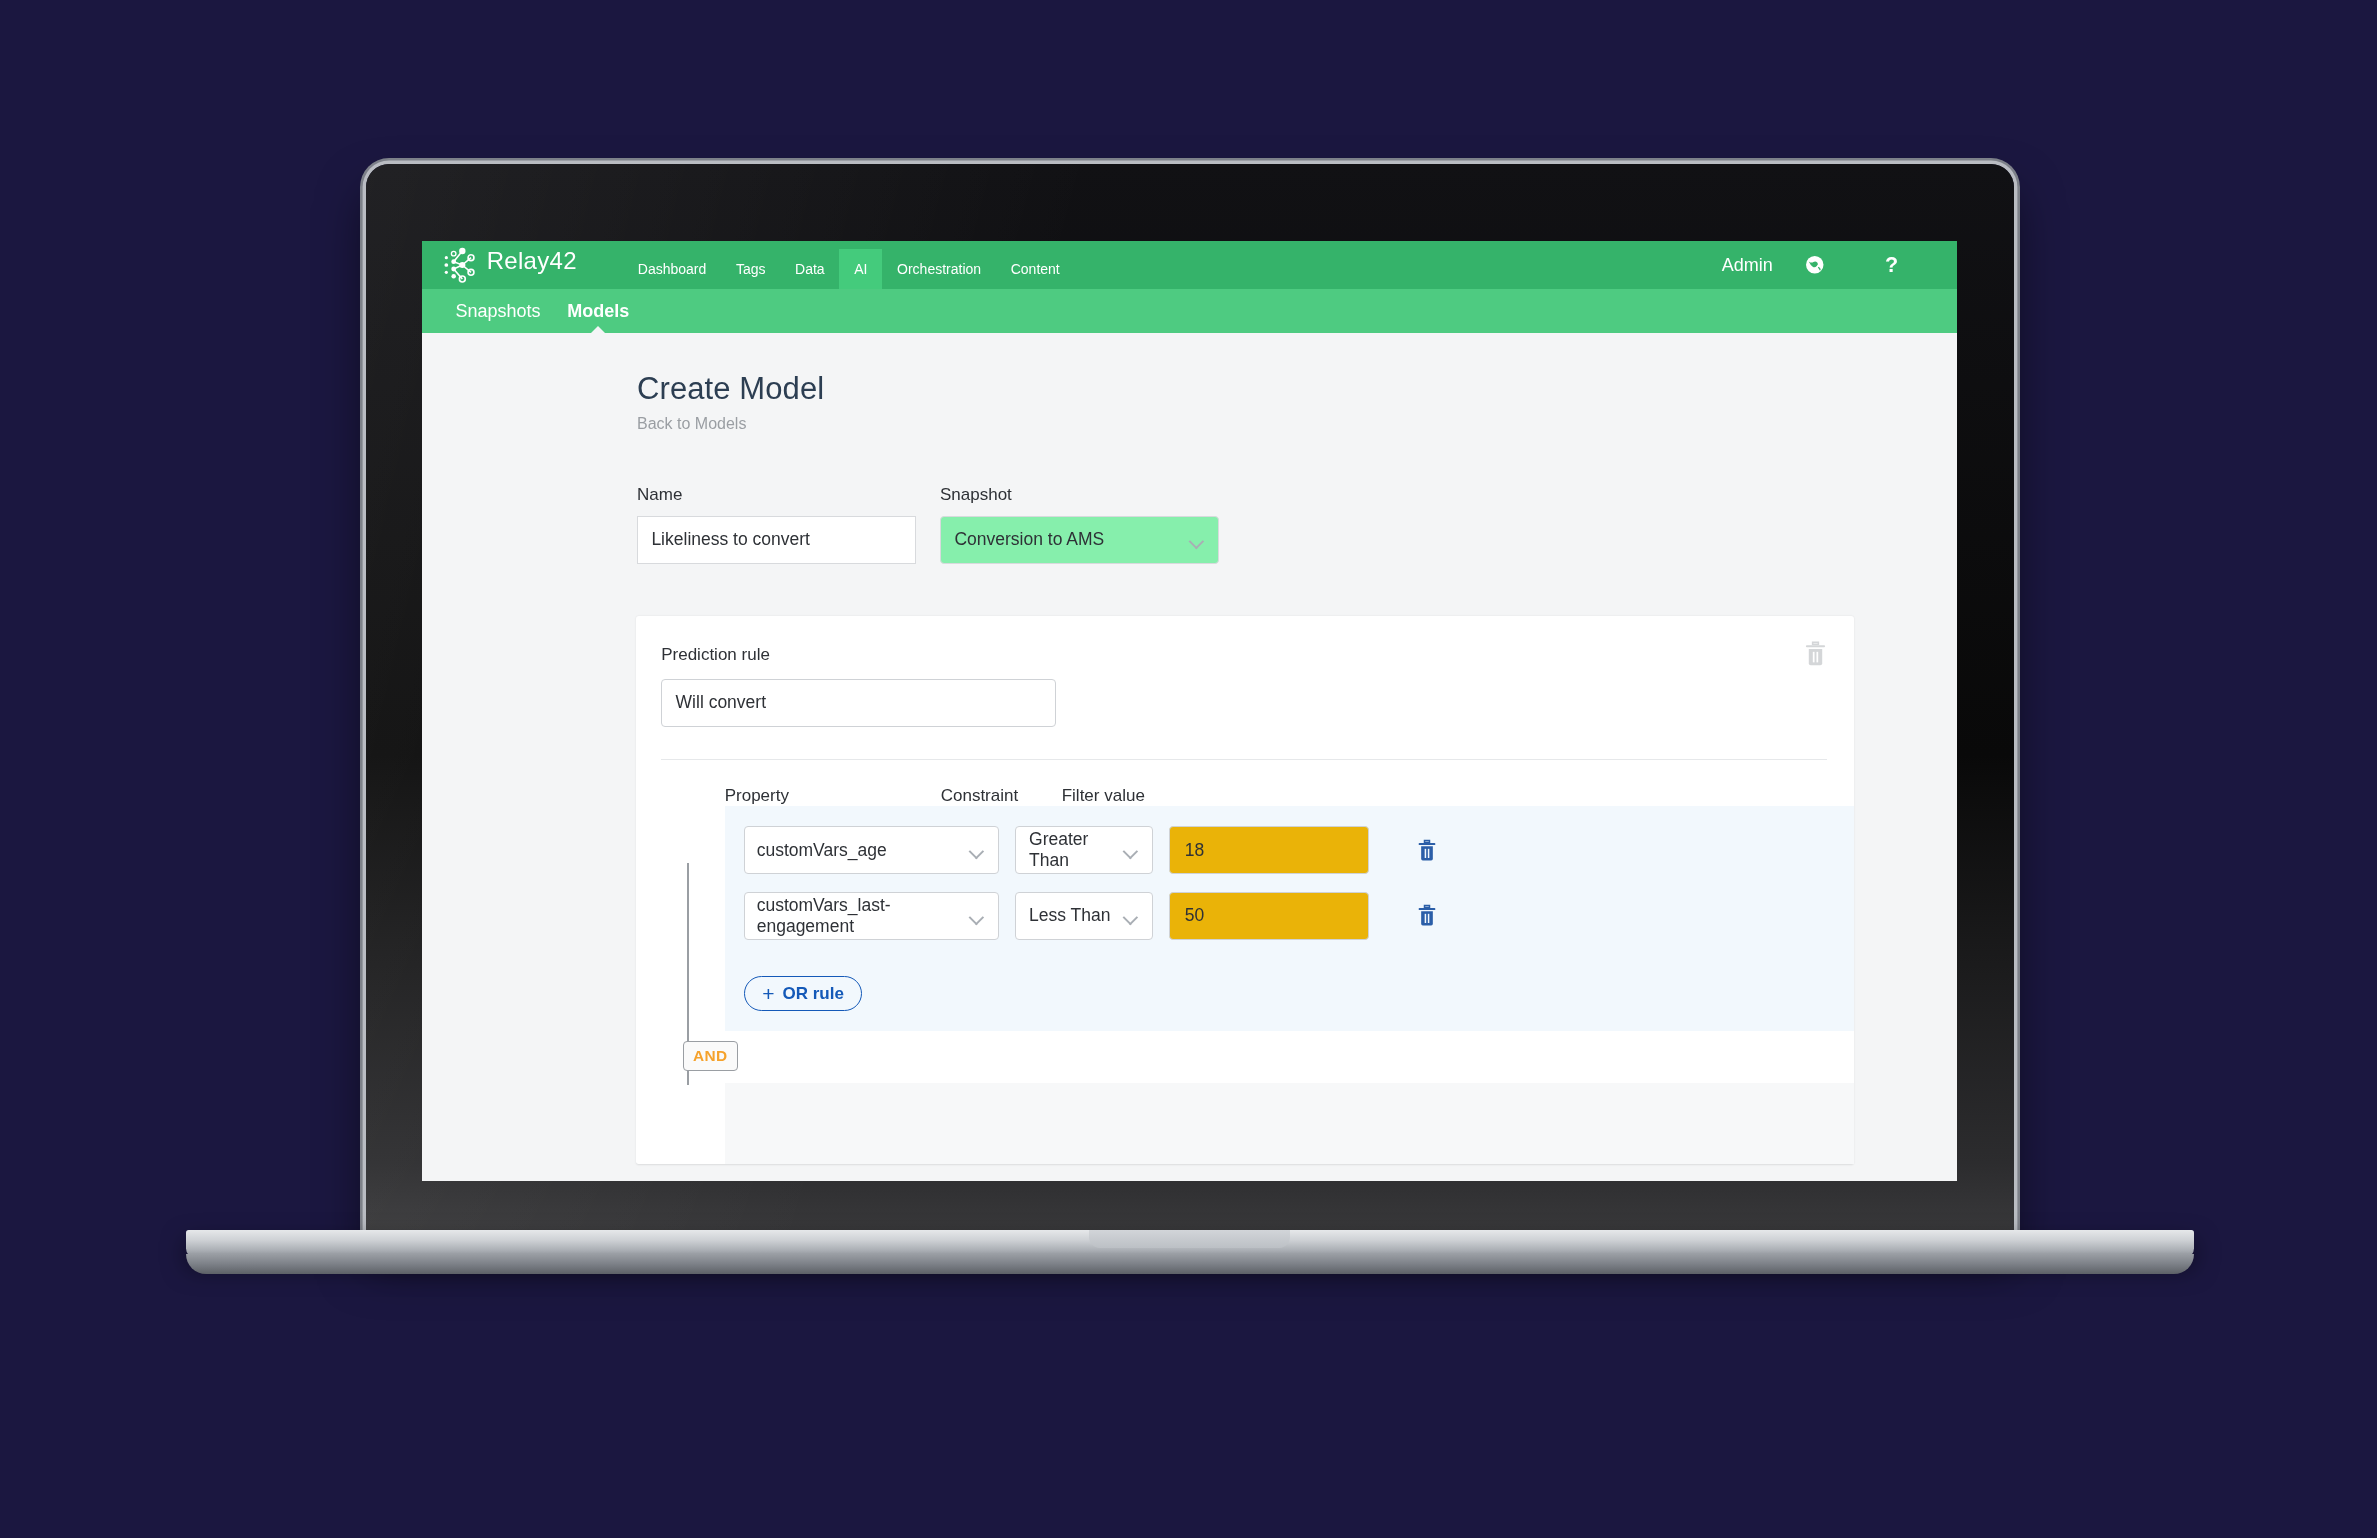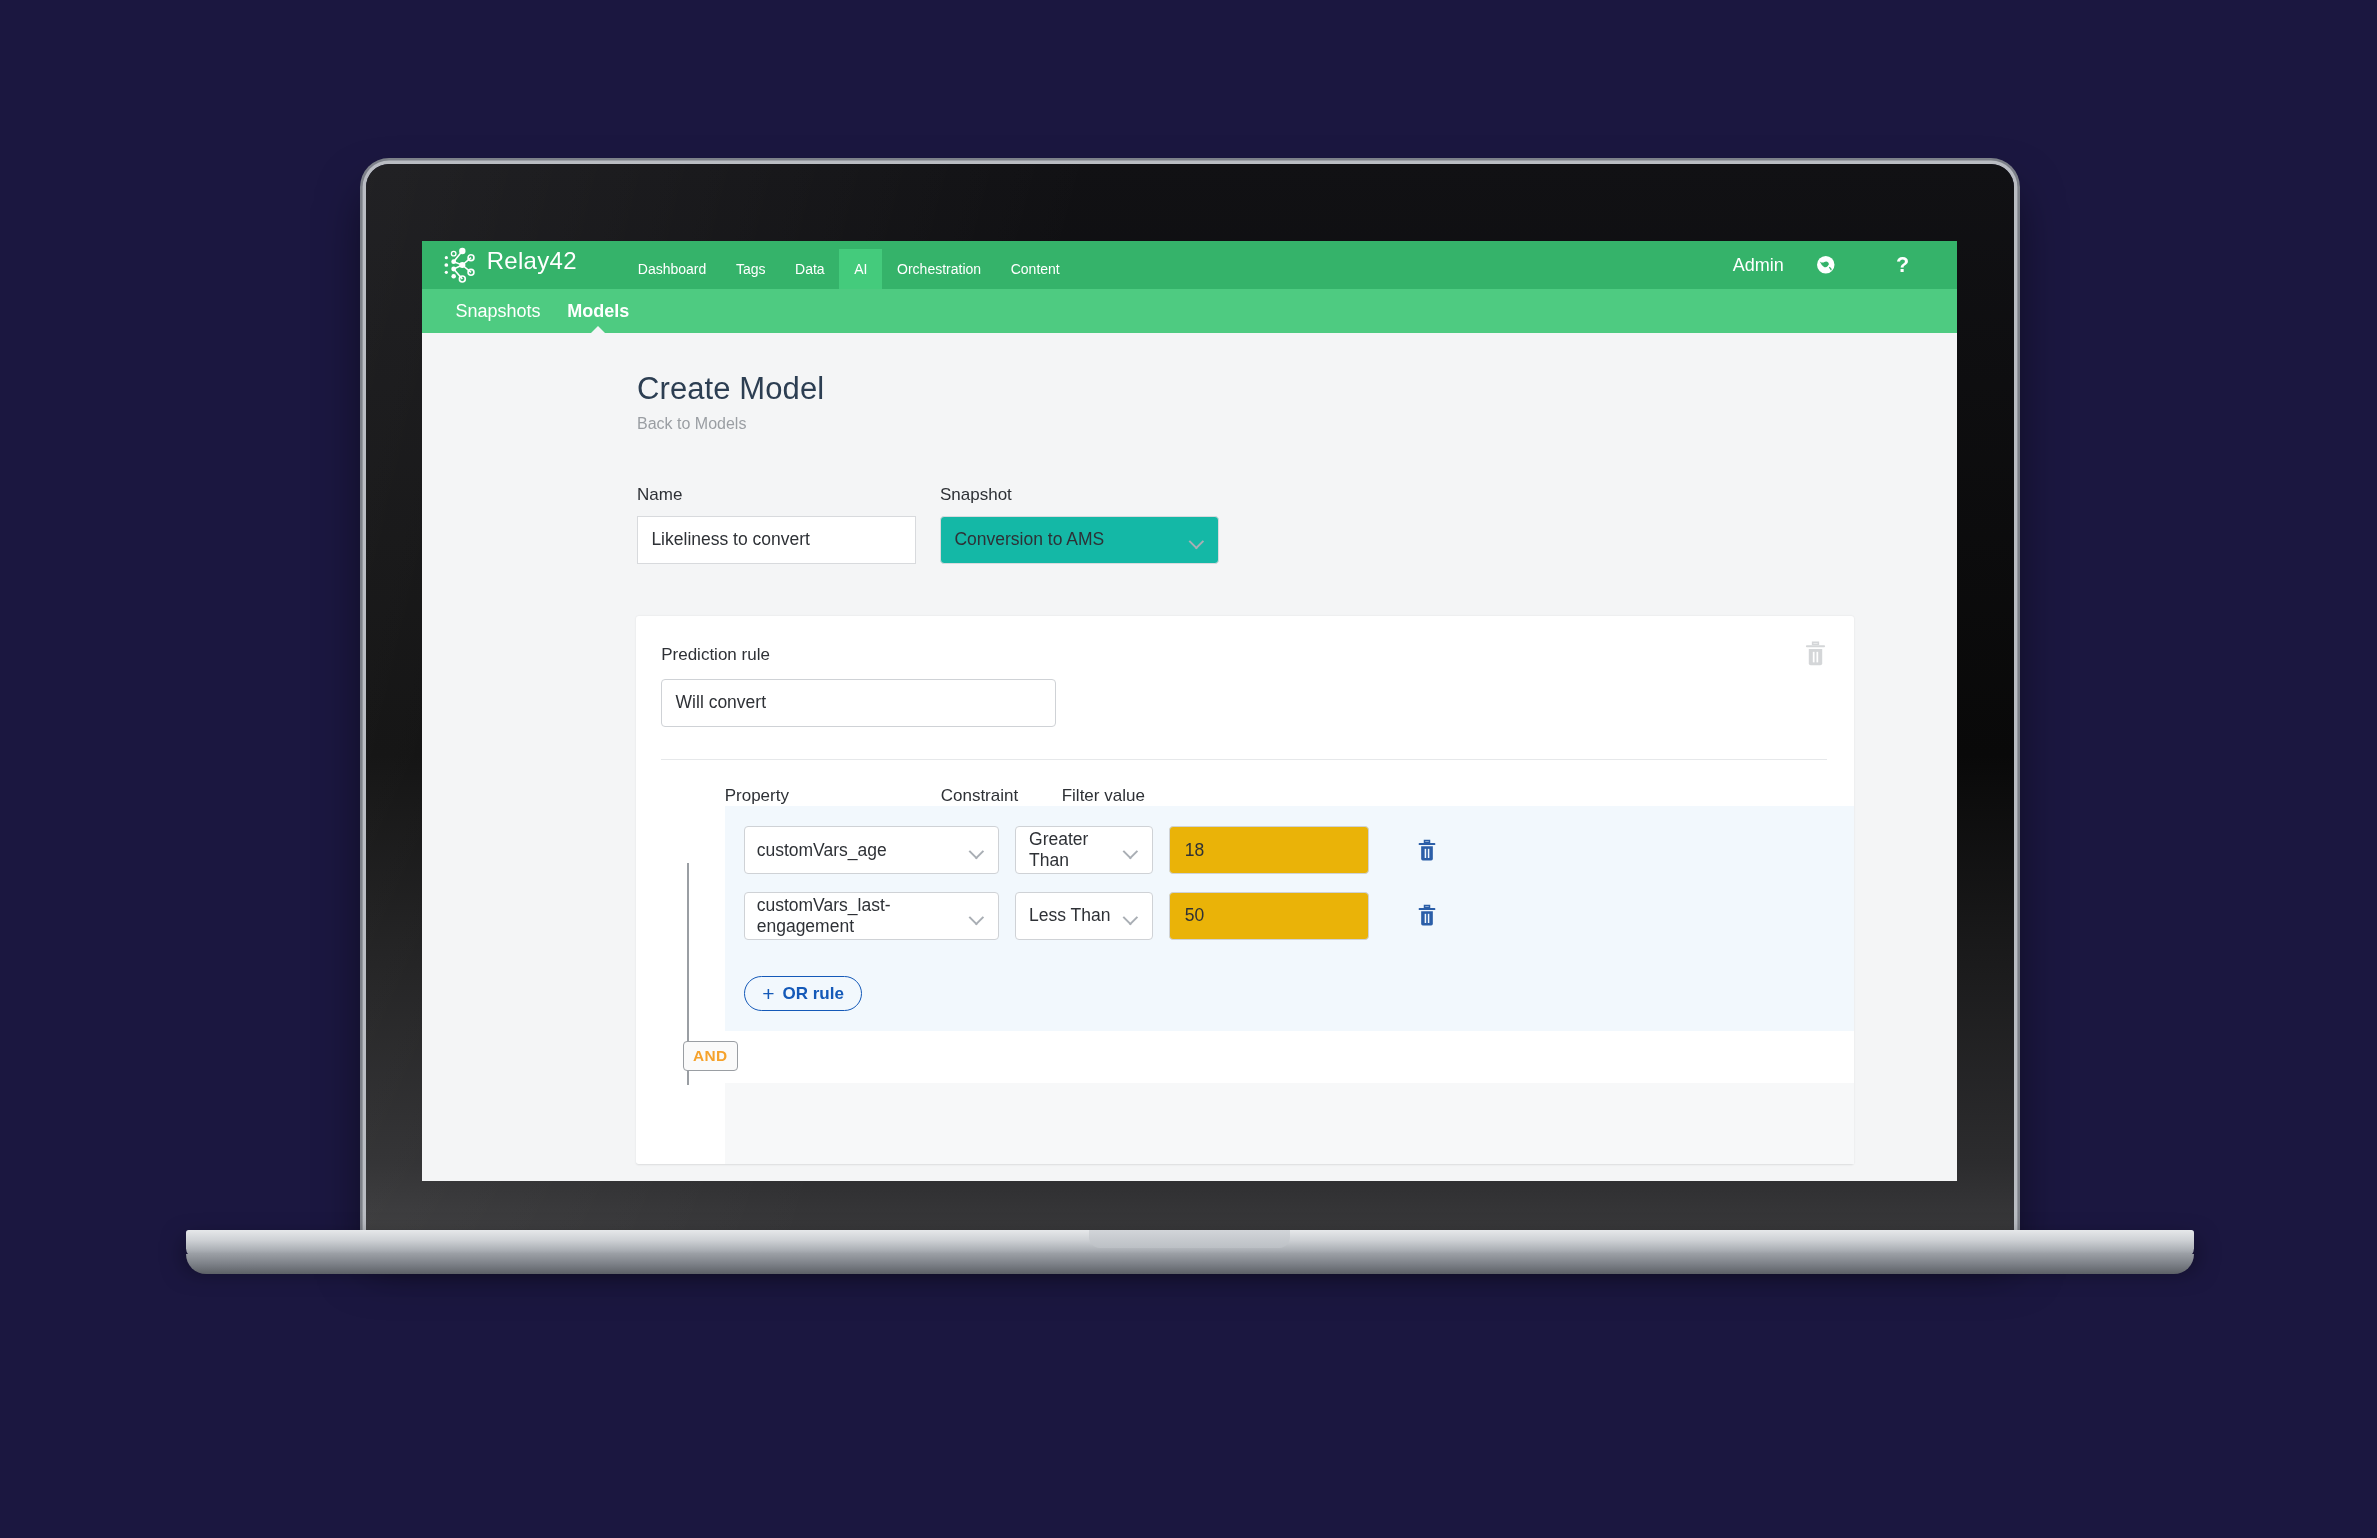--- a/index.html
+++ b/index.html
@@ -128,21 +128,21 @@
     margin-top: 8px;
   }
   .nav-item.active { background: #44cb7c; }
   .nav-right {
     position: absolute;
     right: 0;
     top: 0;
     height: 48px;
     display: flex;
     align-items: center;
-    padding-right: 4px;
+    padding-right: 15px;
   }
   .nav-admin { color: #fff; font-size: 18px; padding: 0 14.8px; cursor: pointer; }
   .nav-globe { padding: 0 16px; display: flex; align-items: center; cursor: pointer; }
   .nav-help {
     color: #fff; font-size: 21.5px; font-weight: bold;
     width: 101px; text-align: center; cursor: pointer;
   }
 
   
   .subnav {
@@ -214,21 +214,21 @@
     display: flex;
     align-items: center;
     padding: 0 13.4px;
     font-size: 17.5px;
     color: #2e3136;
     cursor: text;
   }
   .select-input {
     width: 279px;
     height: 48px;
-    background: #14b8a6;
+    background: #86efac;
     border: 0.7px solid #d8dadd;
     border-radius: 4px;
     display: flex;
     align-items: center;
     justify-content: space-between;
     padding: 0 13.4px;
     font-size: 17.5px;
     color: #2e3136;
     cursor: pointer;
   }

